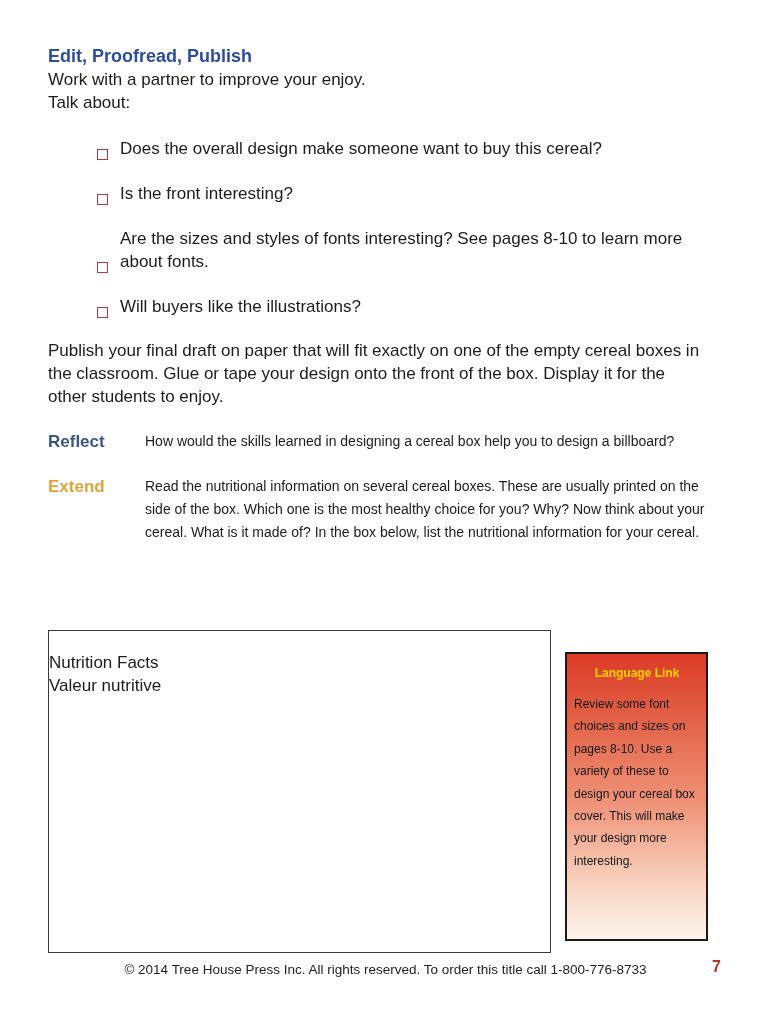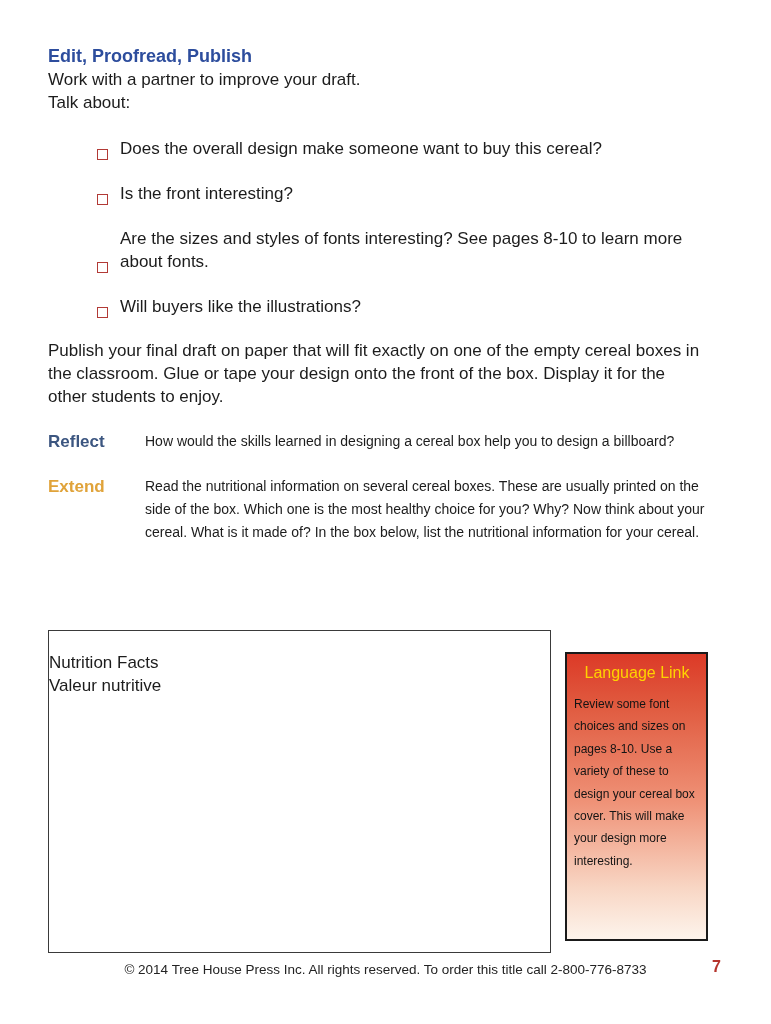--- a/index.html
+++ b/index.html
@@ -108,23 +108,23 @@
     border: 2px solid #1a1a1a;
     background: linear-gradient(to bottom,
       #dc3a27 0%,
       #e05a3f 18%,
       #ef9277 52%,
       #f8d6c4 82%,
       #fdf4ec 100%);
     padding: 6px 6px 0 7px;
   }
   .language-link-title {
-    font-size: 16px;
+    font-size: 12px;
     line-height: 22px;
-    font-weight: normal;
+    font-weight: bold;
     color: #ffd200;
     text-align: center;
     margin-top: 2px;
   }
   .language-link-text {
     margin-top: 9px;
     font-size: 12px;
     line-height: 22.4px;
     color: #141414;
   }
@@ -152,21 +152,21 @@
 </style>
 </head>
 <body>
 
 <div class="page">
 
   <div class="content">
 
     <div class="page-title">Edit, Proofread, Publish</div>
 
-    <div class="intro-line">Work with a partner to improve your draft.</div>
+    <div class="intro-line">Work with a partner to improve your enjoy.</div>
     <div class="intro-line">Talk about:</div>
 
     <ul class="checklist">
       <li>
         <span class="checkbox"></span>
         <span>Does the overall design make someone want to buy this cereal?</span>
       </li>
       <li>
         <span class="checkbox"></span>
         <span>Is the front interesting?</span>
@@ -199,17 +199,17 @@
     <div class="nutrition-line">Nutrition Facts</div>
     <div class="nutrition-line">Valeur nutritive</div>
   </div>
 
   <div class="language-link-box">
     <div class="language-link-title">Language Link</div>
     <div class="language-link-text">Review some font choices and sizes on pages 8-10. Use a variety of these to design your cereal box cover. This will make your design more interesting.</div>
   </div>
 
   <div class="footer">
-    <span class="footer-copyright">© 2014 Tree House Press Inc. All rights reserved. To order this title call 2-800-776-8733</span>
+    <span class="footer-copyright">© 2014 Tree House Press Inc. All rights reserved. To order this title call 1-800-776-8733</span>
     <span class="footer-page-number">7</span>
   </div>
 
 </div>
 
 </body></html>

